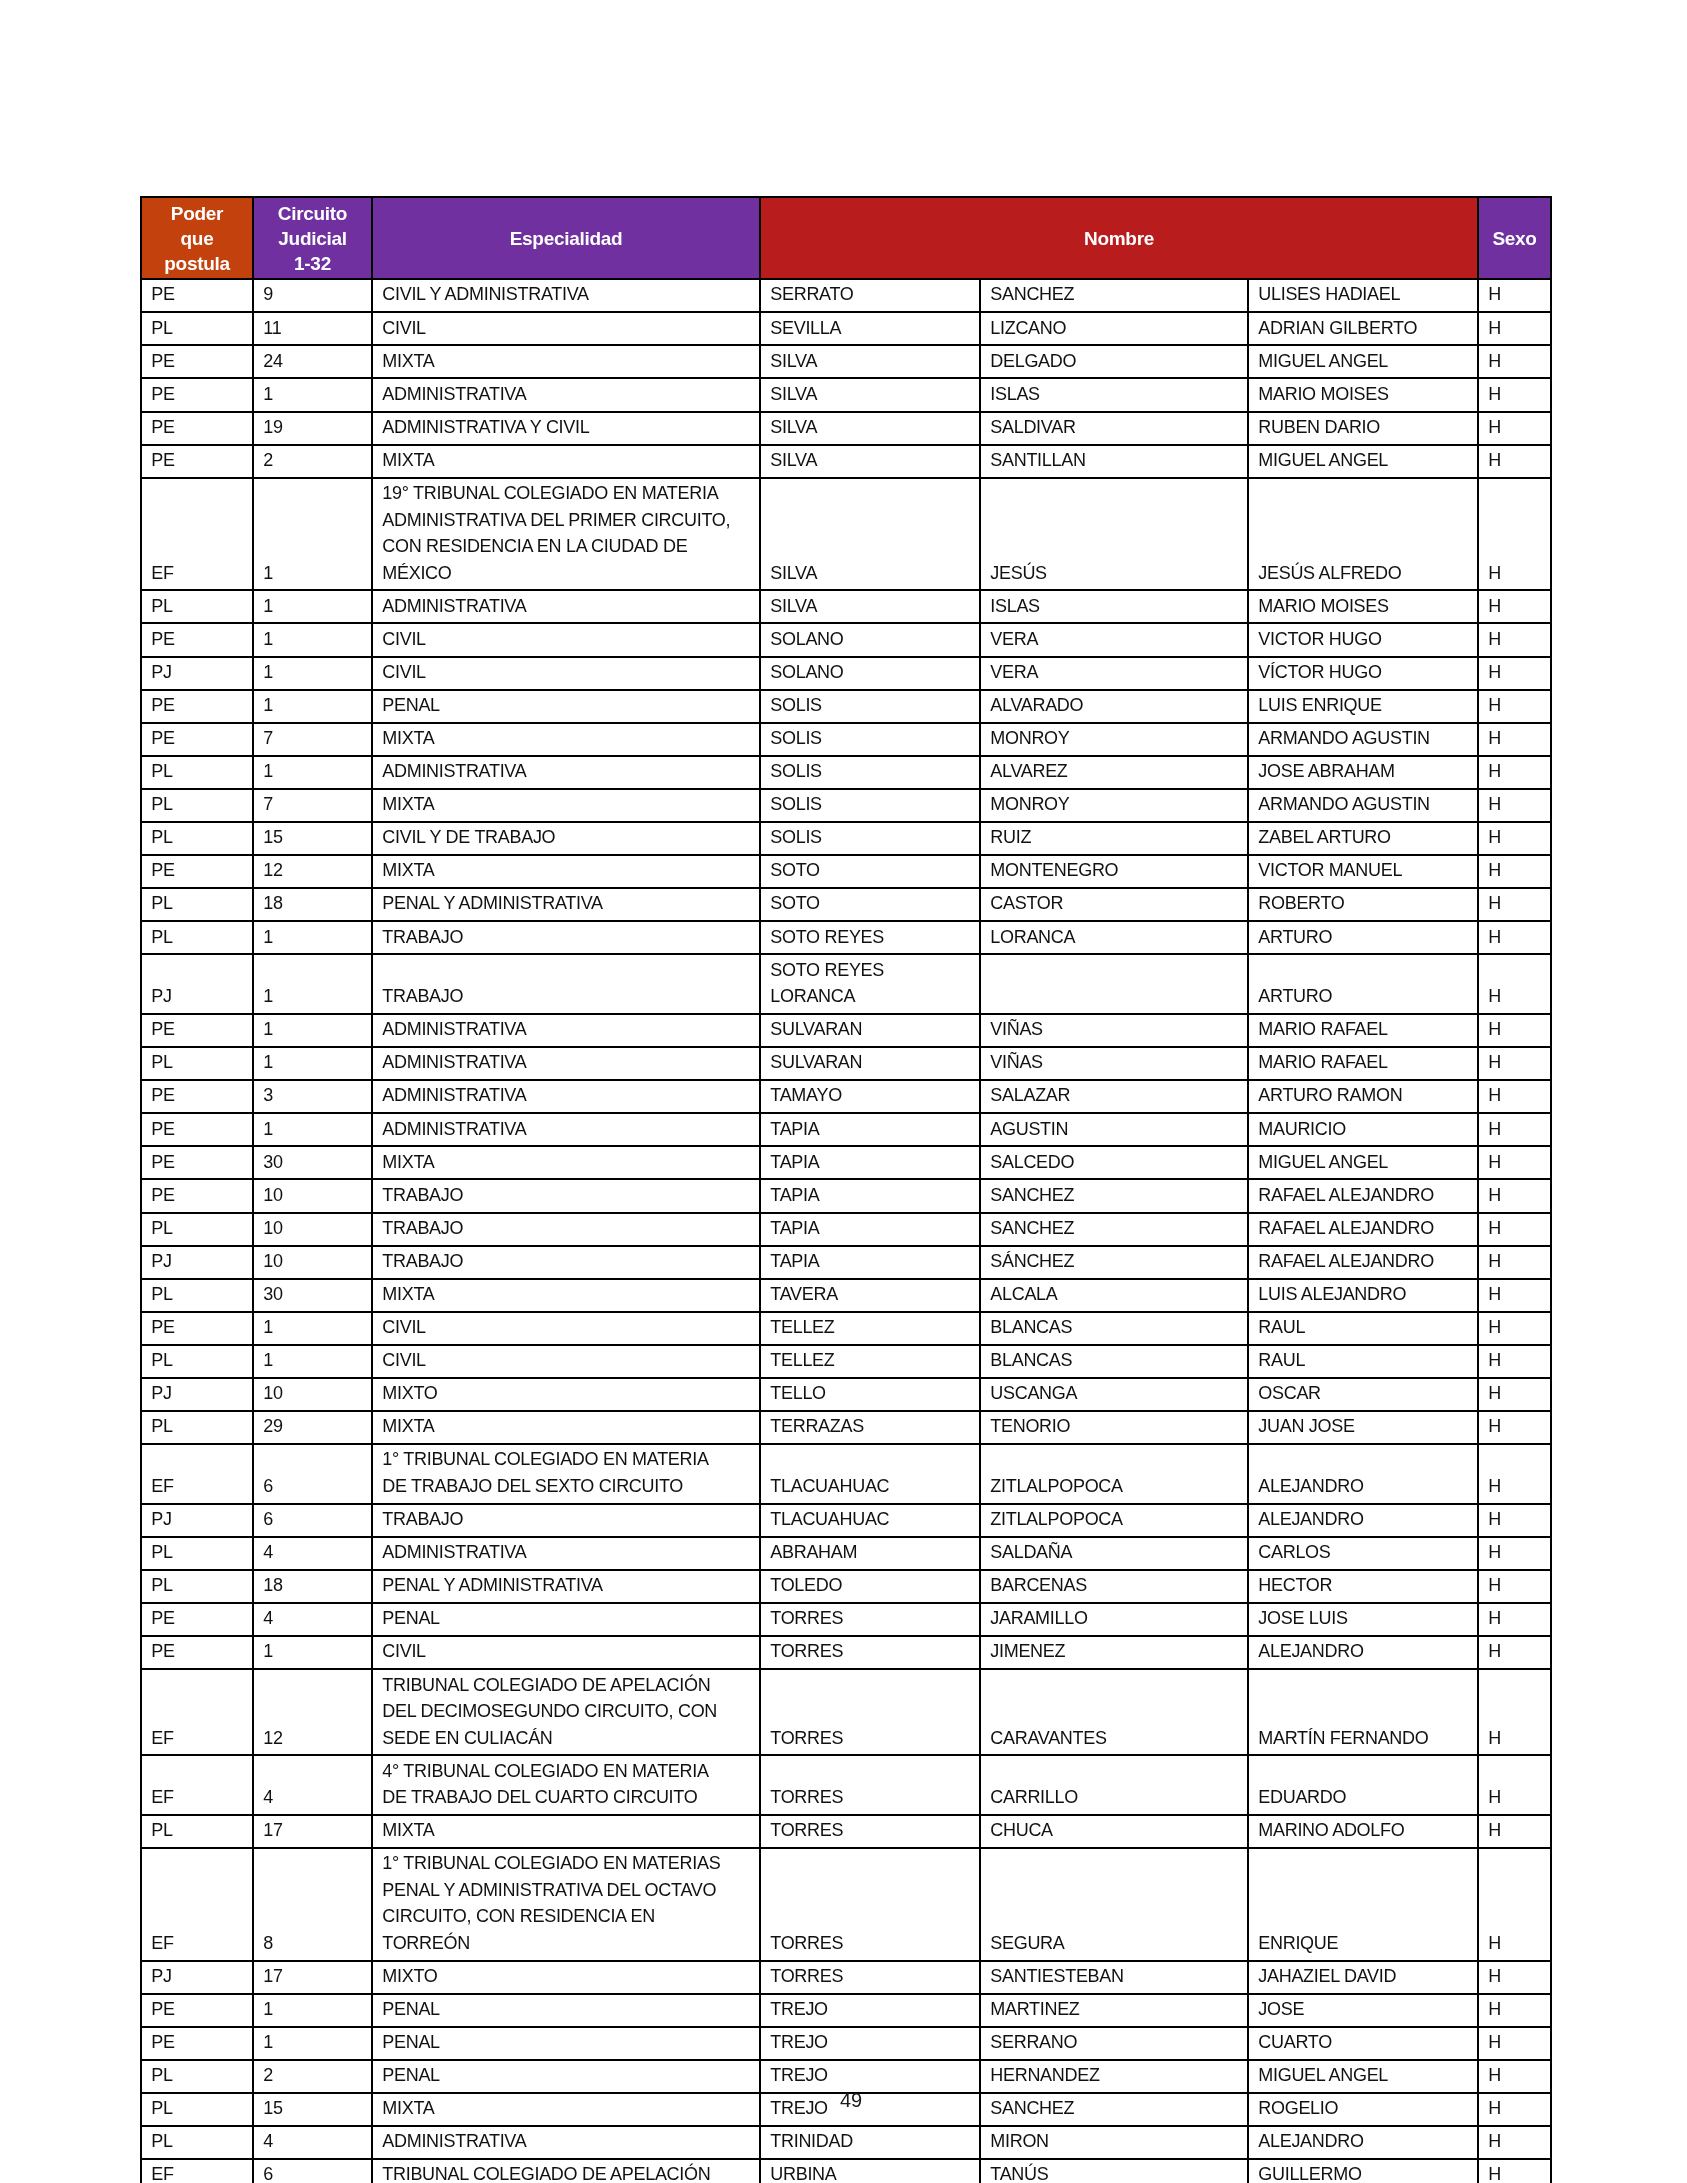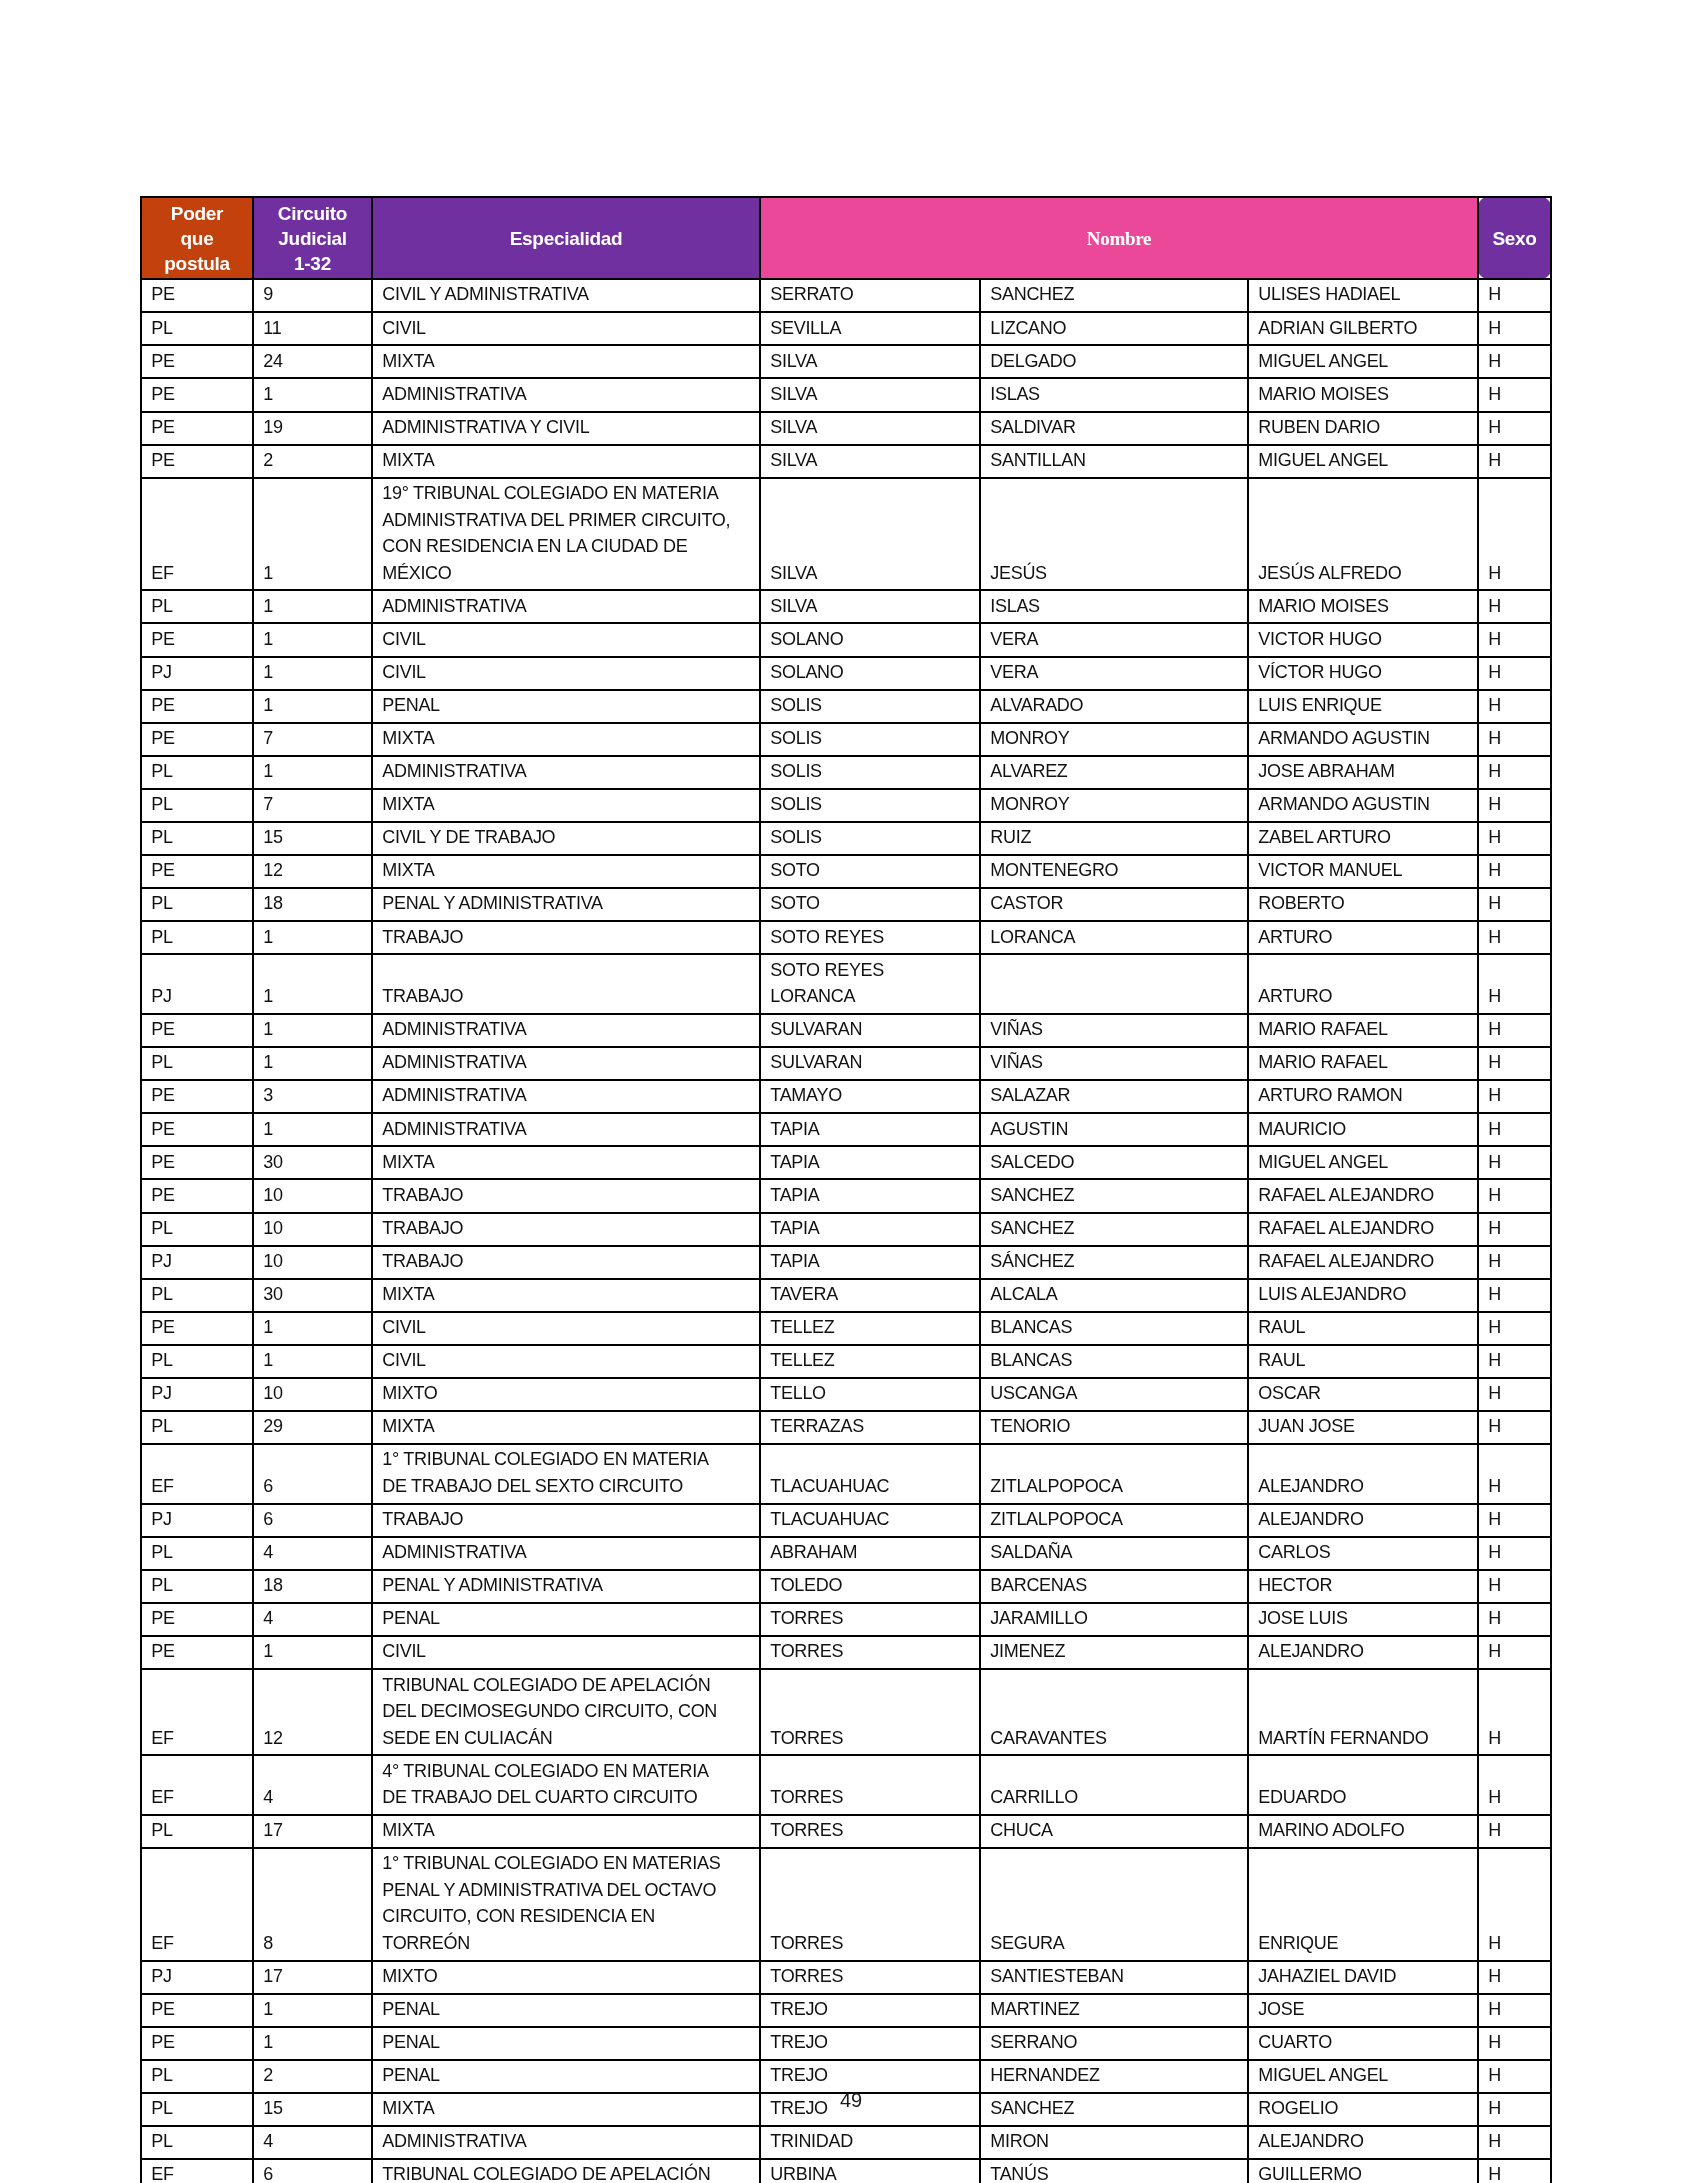--- a/index.html
+++ b/index.html
@@ -89,22 +89,22 @@
       </colgroup>
       <thead>
         <tr class="hrow">
           <th style="background: #c2410c; color: rgb(255, 255, 255);">Poder
 que
 postula</th>
           <th style="background: rgb(112, 48, 160); color: rgb(255, 255, 255);">Circuito
 Judicial
 1-32</th>
           <th style="background: rgb(112, 48, 160); color: rgb(255, 255, 255); text-align: center;">Especialidad</th>
-          <th colspan="3" style="background: #ec4899; color: rgb(255, 255, 255); font-family: Liberation Serif, serif;">Nombre</th>
-          <th style="background: rgb(112, 48, 160); color: rgb(255, 255, 255); border-radius: 10px;">Sexo</th>
+          <th colspan="3" style="background: #b91c1c; color: rgb(255, 255, 255);">Nombre</th>
+          <th style="background: rgb(112, 48, 160); color: rgb(255, 255, 255);">Sexo</th>
         </tr>
       </thead>
       <tbody>
     <tr>
       <td><span>PE</span></td>
       <td><span>9</span></td>
       <td><span>CIVIL Y ADMINISTRATIVA</span></td>
       <td class="n1"><span>SERRATO</span></td>
       <td class="n2"><span>SANCHEZ</span></td>
       <td class="n3"><span>ULISES HADIAEL</span></td>

